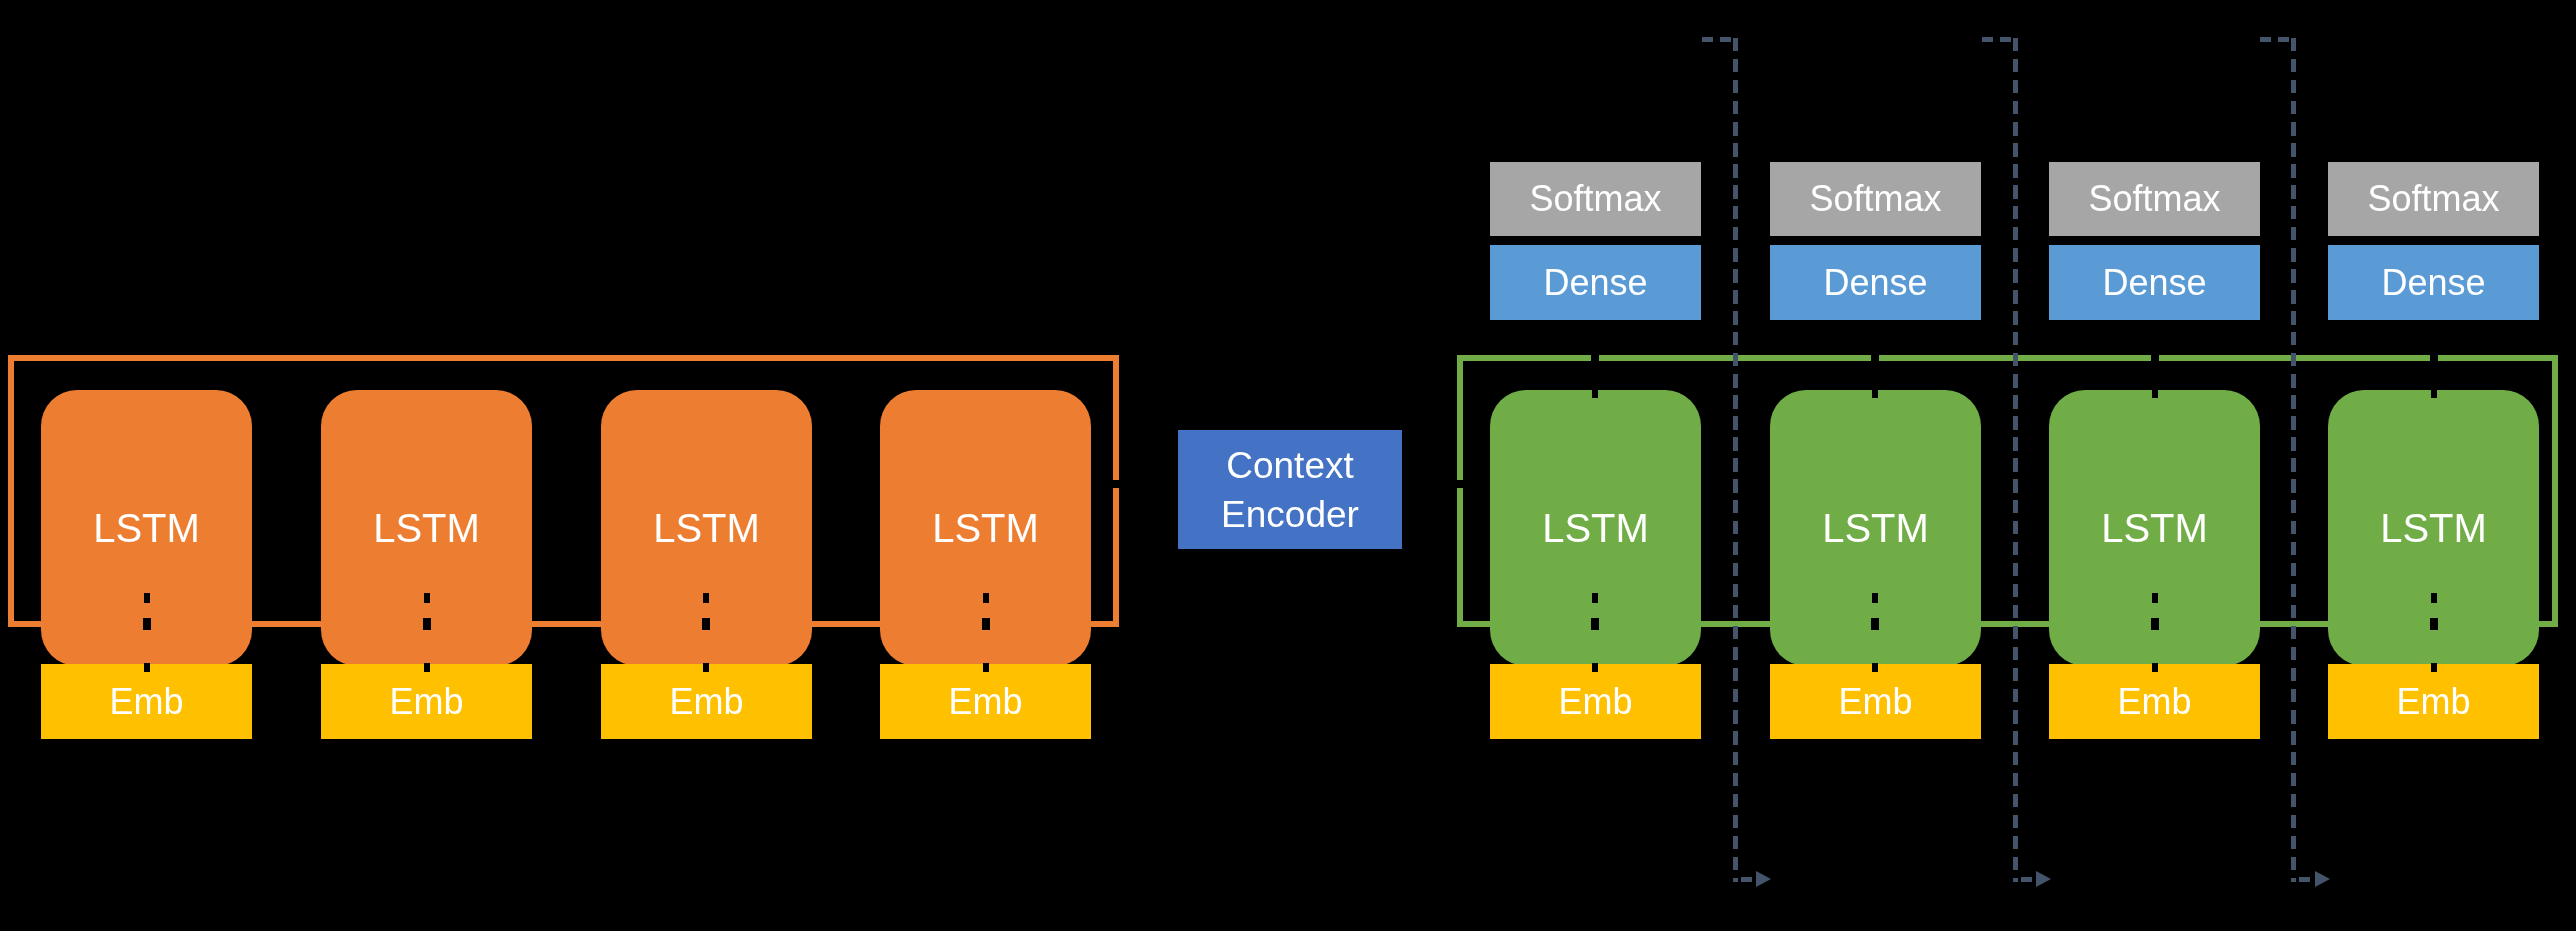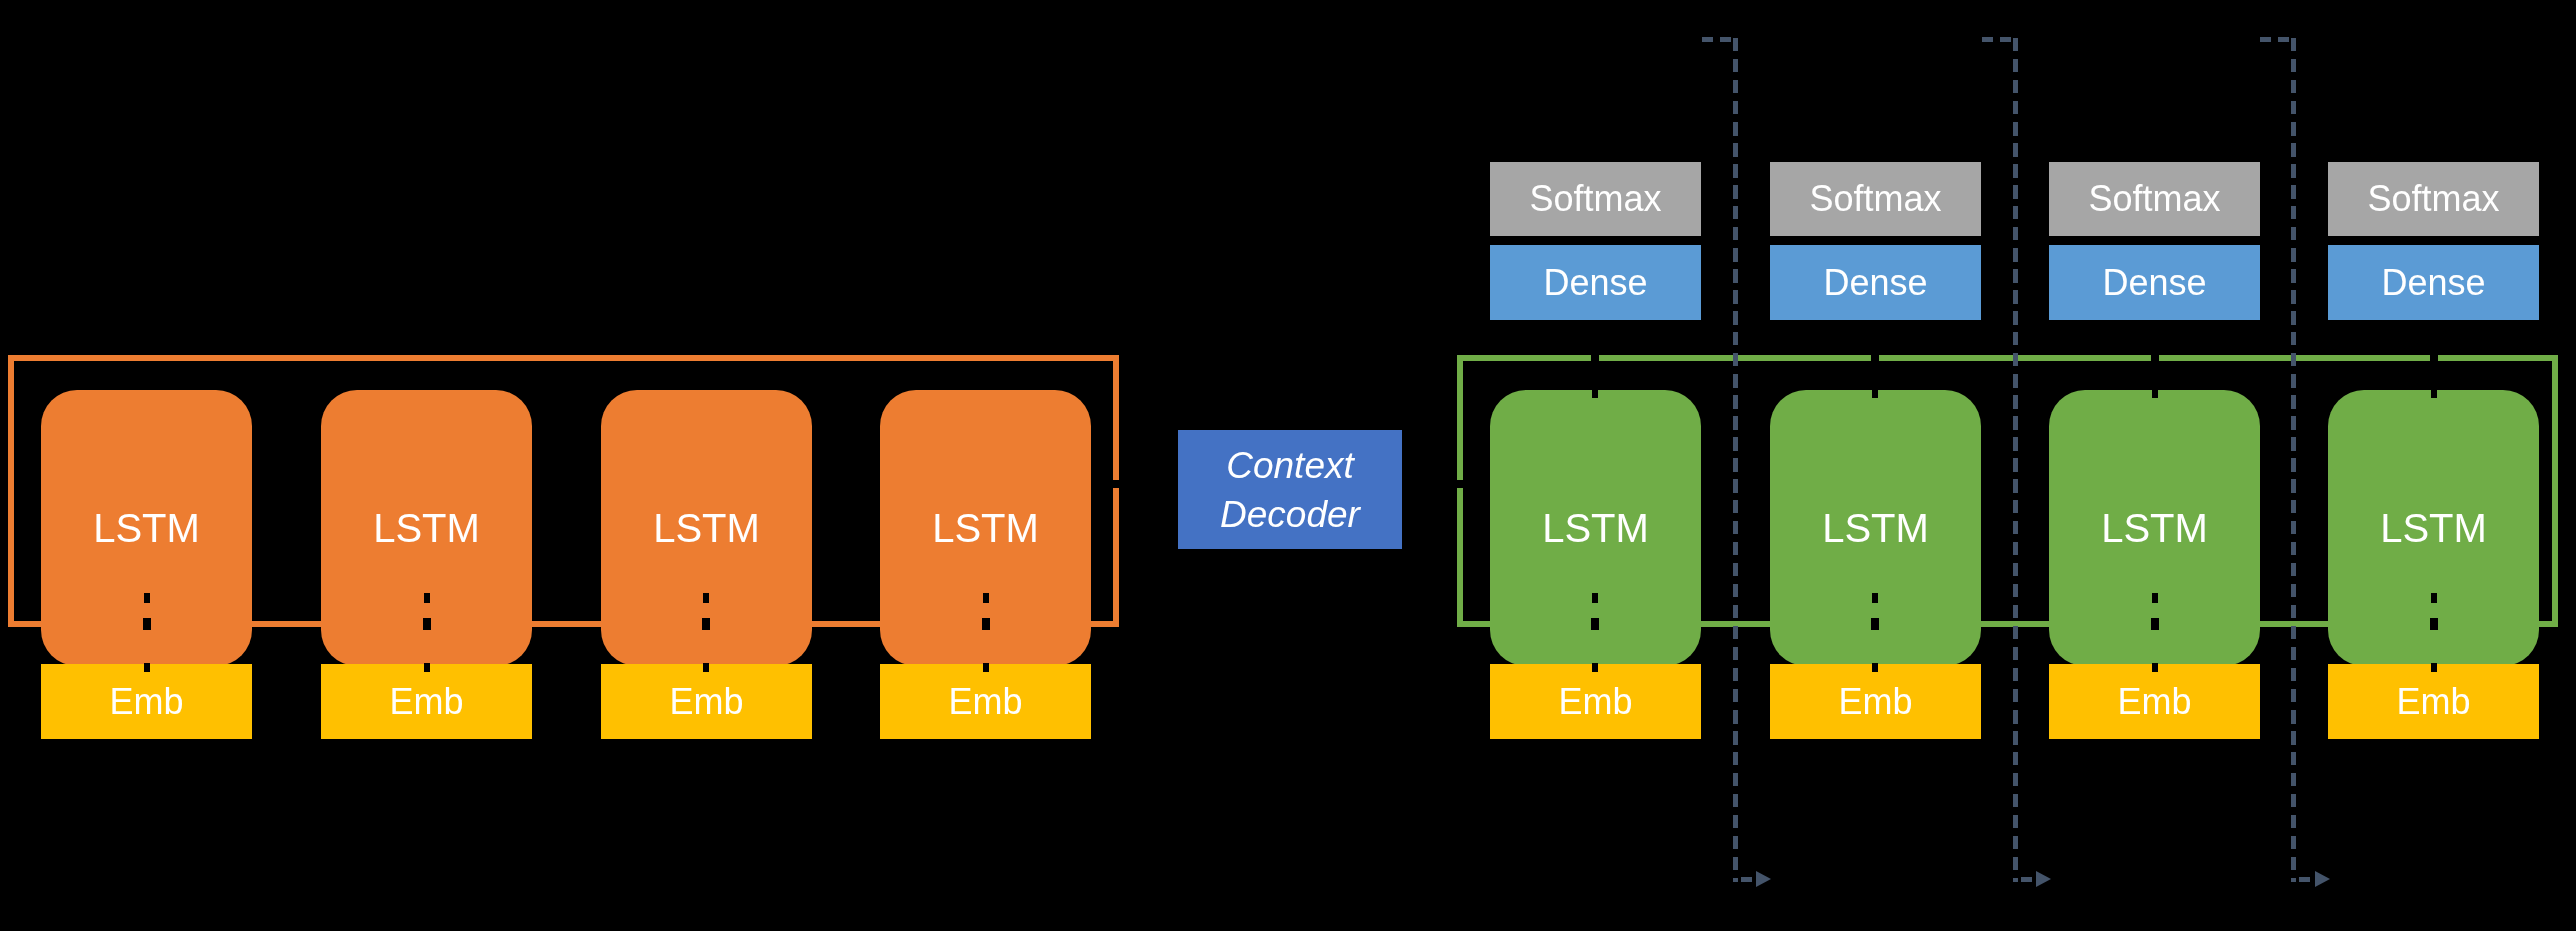--- a/index.html
+++ b/index.html
@@ -14,21 +14,21 @@
   .emb{width:211px;height:75px;top:664px;background:var(--yellow,#FFC000);font-size:36px;}
   .softmax{width:211px;height:74px;top:162px;background:var(--gray,#A6A6A6);font-size:36px;}
   .dense{width:211px;height:75px;top:245px;background:var(--lightblue,#5B9BD5);font-size:36px;}
 
   .groupborder{position:absolute;top:355px;height:260px;z-index:2;background:transparent;}
   .groupborder.enc{left:8.3px;width:1099px;border:6.2px solid var(--orange,#ED7D31);}
   .groupborder.dec{left:1457px;width:1089px;border:6.2px solid var(--green,#70AD47);}
 
   .ctx{position:absolute;left:1178px;top:430px;width:224px;height:119px;
        background:var(--medblue,#4472C4);color:#fff;font-size:37px;line-height:49px;
-       display:flex;flex-direction:column;align-items:center;justify-content:center;z-index:1;font-style:italic;}
+       display:flex;flex-direction:column;align-items:center;justify-content:center;z-index:1;}
 
   .legend{position:absolute;left:9.3px;top:95px;width:363px;height:182px;background:#fff;z-index:4;}
   .legend-label{position:absolute;left:28.5px;height:47px;line-height:47px;
                 color:#000;font-size:42px;white-space:nowrap;}
   .swatch{position:absolute;left:221px;width:124px;height:48px;background:#fff;}
   .swatch.enc{top:119px;border:5.7px solid var(--orange,#ED7D31);}
   .swatch.dec{top:194px;border:5.7px solid var(--green,#70AD47);}
 
   .tick{position:absolute;background:#000;z-index:3;}
 
@@ -55,21 +55,21 @@
   <div class="box lstm enc" style="left:601px;">LSTM</div>
   <div class="box lstm enc" style="left:880px;">LSTM</div>
 
   <div class="box emb" style="left:41px;">Emb</div>
   <div class="box emb" style="left:321px;">Emb</div>
   <div class="box emb" style="left:601px;">Emb</div>
   <div class="box emb" style="left:880px;">Emb</div>
 
   <div class="ctx">
     <span>Context</span>
-    <span>Decoder</span>
+    <span>Encoder</span>
   </div>
 
   <div class="groupborder dec"></div>
 
   <div class="box softmax" style="left:1490px;">Softmax</div>
   <div class="box softmax" style="left:1770px;">Softmax</div>
   <div class="box softmax" style="left:2049px;">Softmax</div>
   <div class="box softmax" style="left:2328px;">Softmax</div>
 
   <div class="box dense" style="left:1490px;">Dense</div>

